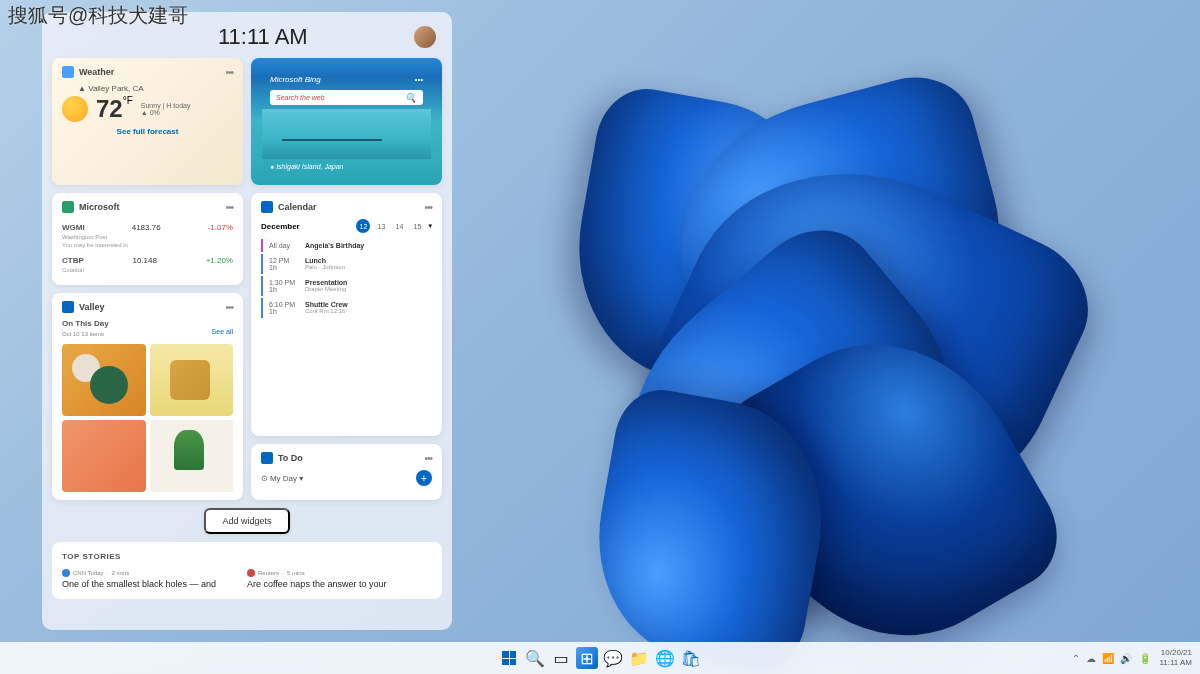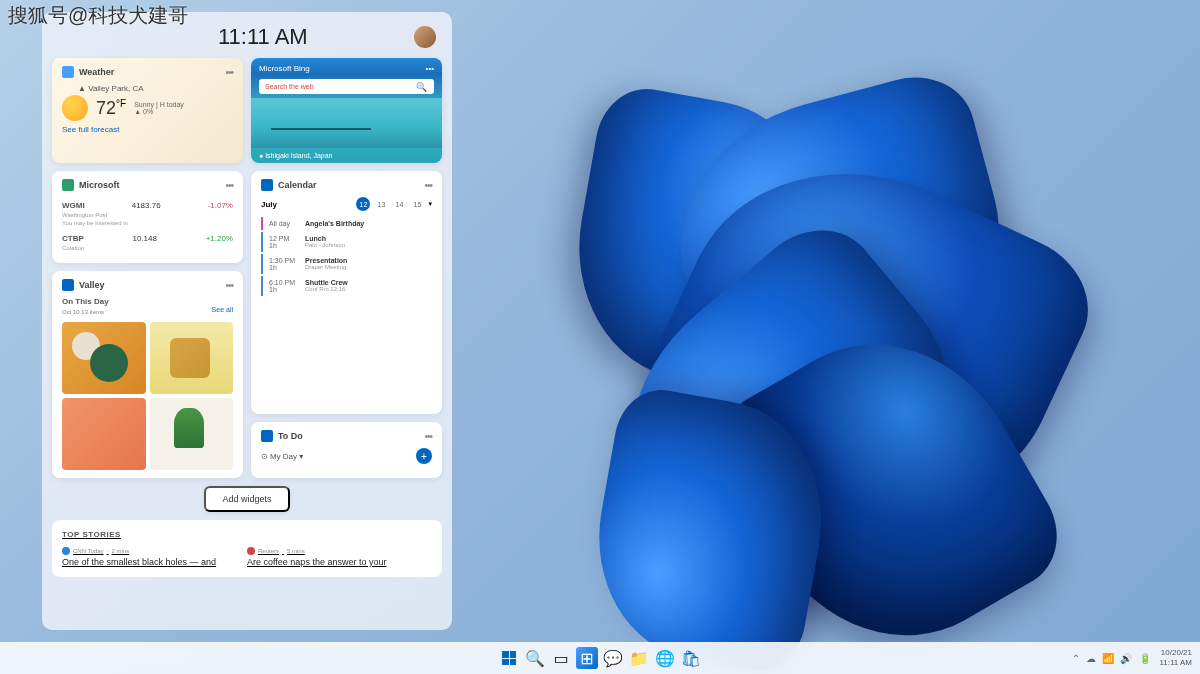--- a/index.html
+++ b/index.html
@@ -26,26 +26,26 @@
 .widget { background: #fff; border-radius: 8px; padding: 8px 10px; box-shadow: 0 2px 6px rgba(0,0,0,0.08); font-size: 9px; position: relative; }
 .widget-header { display: flex; align-items: center; gap: 5px; margin-bottom: 6px; }
 .widget-icon { width: 12px; height: 12px; border-radius: 2px; }
 .widget-title { font-size: 9px; font-weight: 600; color: #444; flex: 1; }
 .widget-more { font-size: 10px; color: #888; cursor: pointer; letter-spacing: -1px; }
 
 .weather { background: linear-gradient(135deg, #fff8e8, #f5e8d0); }
 .weather-loc { font-size: 8px; color: #555; margin-left: 16px; }
 .weather-main { display: flex; align-items: center; gap: 8px; margin-top: 2px; }
 .sun { width: 26px; height: 26px; border-radius: 50%; background: radial-gradient(circle at 35% 35%, #ffd54a, #ffa726); }
-.temp { font-size: 18px; font-weight: 400; color: #333; }
+.temp { font-size: 24px; font-weight: 700; color: #333; }
 .temp-unit { font-size: 10px; vertical-align: top; }
 .weather-desc { font-size: 7px; color: #666; }
-.forecast-link { font-size: 8px; color: #0067c0; text-align: left; margin-top: 4px; }
-
-.bing-widget { padding: 0; overflow: hidden; background: linear-gradient(180deg, #2488d8 0%, #1a6eb8 15%, #3db5c8 50%, #2aa5b8 100%); color: #fff; }
+.forecast-link { font-size: 8px; color: #0067c0; text-align: center; margin-top: 4px; font-weight: bold; }
+
+.bing-widget { padding: 11px; overflow: hidden; background: linear-gradient(180deg, #2488d8 0%, #1a6eb8 15%, #3db5c8 50%, #2aa5b8 100%); color: #fff; font-style: italic; }
 .bing-top { padding: 6px 8px 4px; display: flex; align-items: center; gap: 4px; font-size: 8px; }
 .bing-search { margin: 2px 8px; background: #fff; border-radius: 3px; height: 15px; display: flex; align-items: center; padding: 0 6px; }
 .bing-search-text { font-size: 7px; color: #d84545; flex: 1; }
 .bing-scene { height: 50px; position: relative; background: linear-gradient(180deg, #5cc5d8 0%, #3ab5c8 60%, #2a95a8 100%); margin-top: 4px; }
 .pier { position: absolute; bottom: 18px; left: 20px; width: 100px; height: 2px; background: #1a5a6a; }
 .bing-caption { padding: 4px 8px; font-size: 7px; display: flex; align-items: center; gap: 4px; }
 
 .finance-row { display: flex; justify-content: space-between; padding: 4px 0; font-size: 8px; color: #555; }
 .finance-label { font-weight: 600; }
 .finance-val { color: #333; }
@@ -80,21 +80,21 @@
 
 .todo-list-sel { display: flex; align-items: center; gap: 4px; margin-bottom: 6px; }
 .todo-add { width: 16px; height: 16px; border-radius: 50%; background: #0067c0; color: #fff; font-size: 10px; display: flex; align-items: center; justify-content: center; margin-left: auto; }
 .todo-item { display: flex; gap: 8px; padding: 5px 0; align-items: flex-start; }
 .todo-circle { width: 11px; height: 11px; border: 1.5px solid #888; border-radius: 50%; flex-shrink: 0; margin-top: 1px; }
 .todo-text { font-size: 8px; color: #333; }
 .todo-sub { font-size: 6px; color: #999; }
 
 .add-widgets { background: #fff; border-radius: 6px; padding: 6px 16px; font-size: 9px; color: #333; margin: 8px auto 0; display: block; width: fit-content; box-shadow: 0 1px 4px rgba(0,0,0,0.1); }
 
-.news { background: #fff; border-radius: 8px; padding: 10px; margin-top: 8px; text-decoration: underline; }
+.news { background: #fff; border-radius: 8px; padding: 10px; margin-top: 8px; }
 .news-title { font-size: 8px; font-weight: 700; color: #555; letter-spacing: 0.5px; margin-bottom: 8px; }
 .news-grid { display: grid; grid-template-columns: 1fr 1fr; }
 .news-item-meta { font-size: 6px; color: #888; display: flex; align-items: center; gap: 3px; margin-bottom: 2px; }
 .news-dot { width: 8px; height: 8px; border-radius: 50%; }
 .news-headline { font-size: 9px; color: #222; font-weight: 500; }
 
 .taskbar { position: absolute; bottom: 0; left: 0; right: 0; height: 32px; background: rgba(245,248,252,0.92); backdrop-filter: blur(10px); display: flex; align-items: center; }
 .taskbar-center { position: absolute; left: 50%; transform: translateX(-50%); display: flex; gap: 4px; }
 .tb-icon { width: 22px; height: 22px; border-radius: 3px; display: flex; align-items: center; justify-content: center; cursor: pointer; }
 .win-logo { width: 14px; height: 14px; display: grid; grid-template-columns: 1fr 1fr; grid-template-rows: 1fr 1fr; gap: 1px; }
@@ -184,21 +184,21 @@
       <div class="finance-sub">Cotation</div>
     </div>
 
     <div class="widget" style="grid-row:span 2">
       <div class="widget-header">
         <div class="widget-icon" style="background:#0067c0"></div>
         <div class="widget-title">Calendar</div>
         <div class="widget-more">•••</div>
       </div>
       <div class="cal-nav">
-        <span class="cal-month">July</span>
+        <span class="cal-month">December</span>
         <span class="cal-day active">12</span>
         <span class="cal-day">13</span>
         <span class="cal-day">14</span>
         <span class="cal-day">15</span>
         <span style="font-size:7px">▾</span>
       </div>
       <div class="cal-event">
           <div class="cal-time">All day</div>
           <div>
             <div class="cal-title">Angela's Birthday</div>

